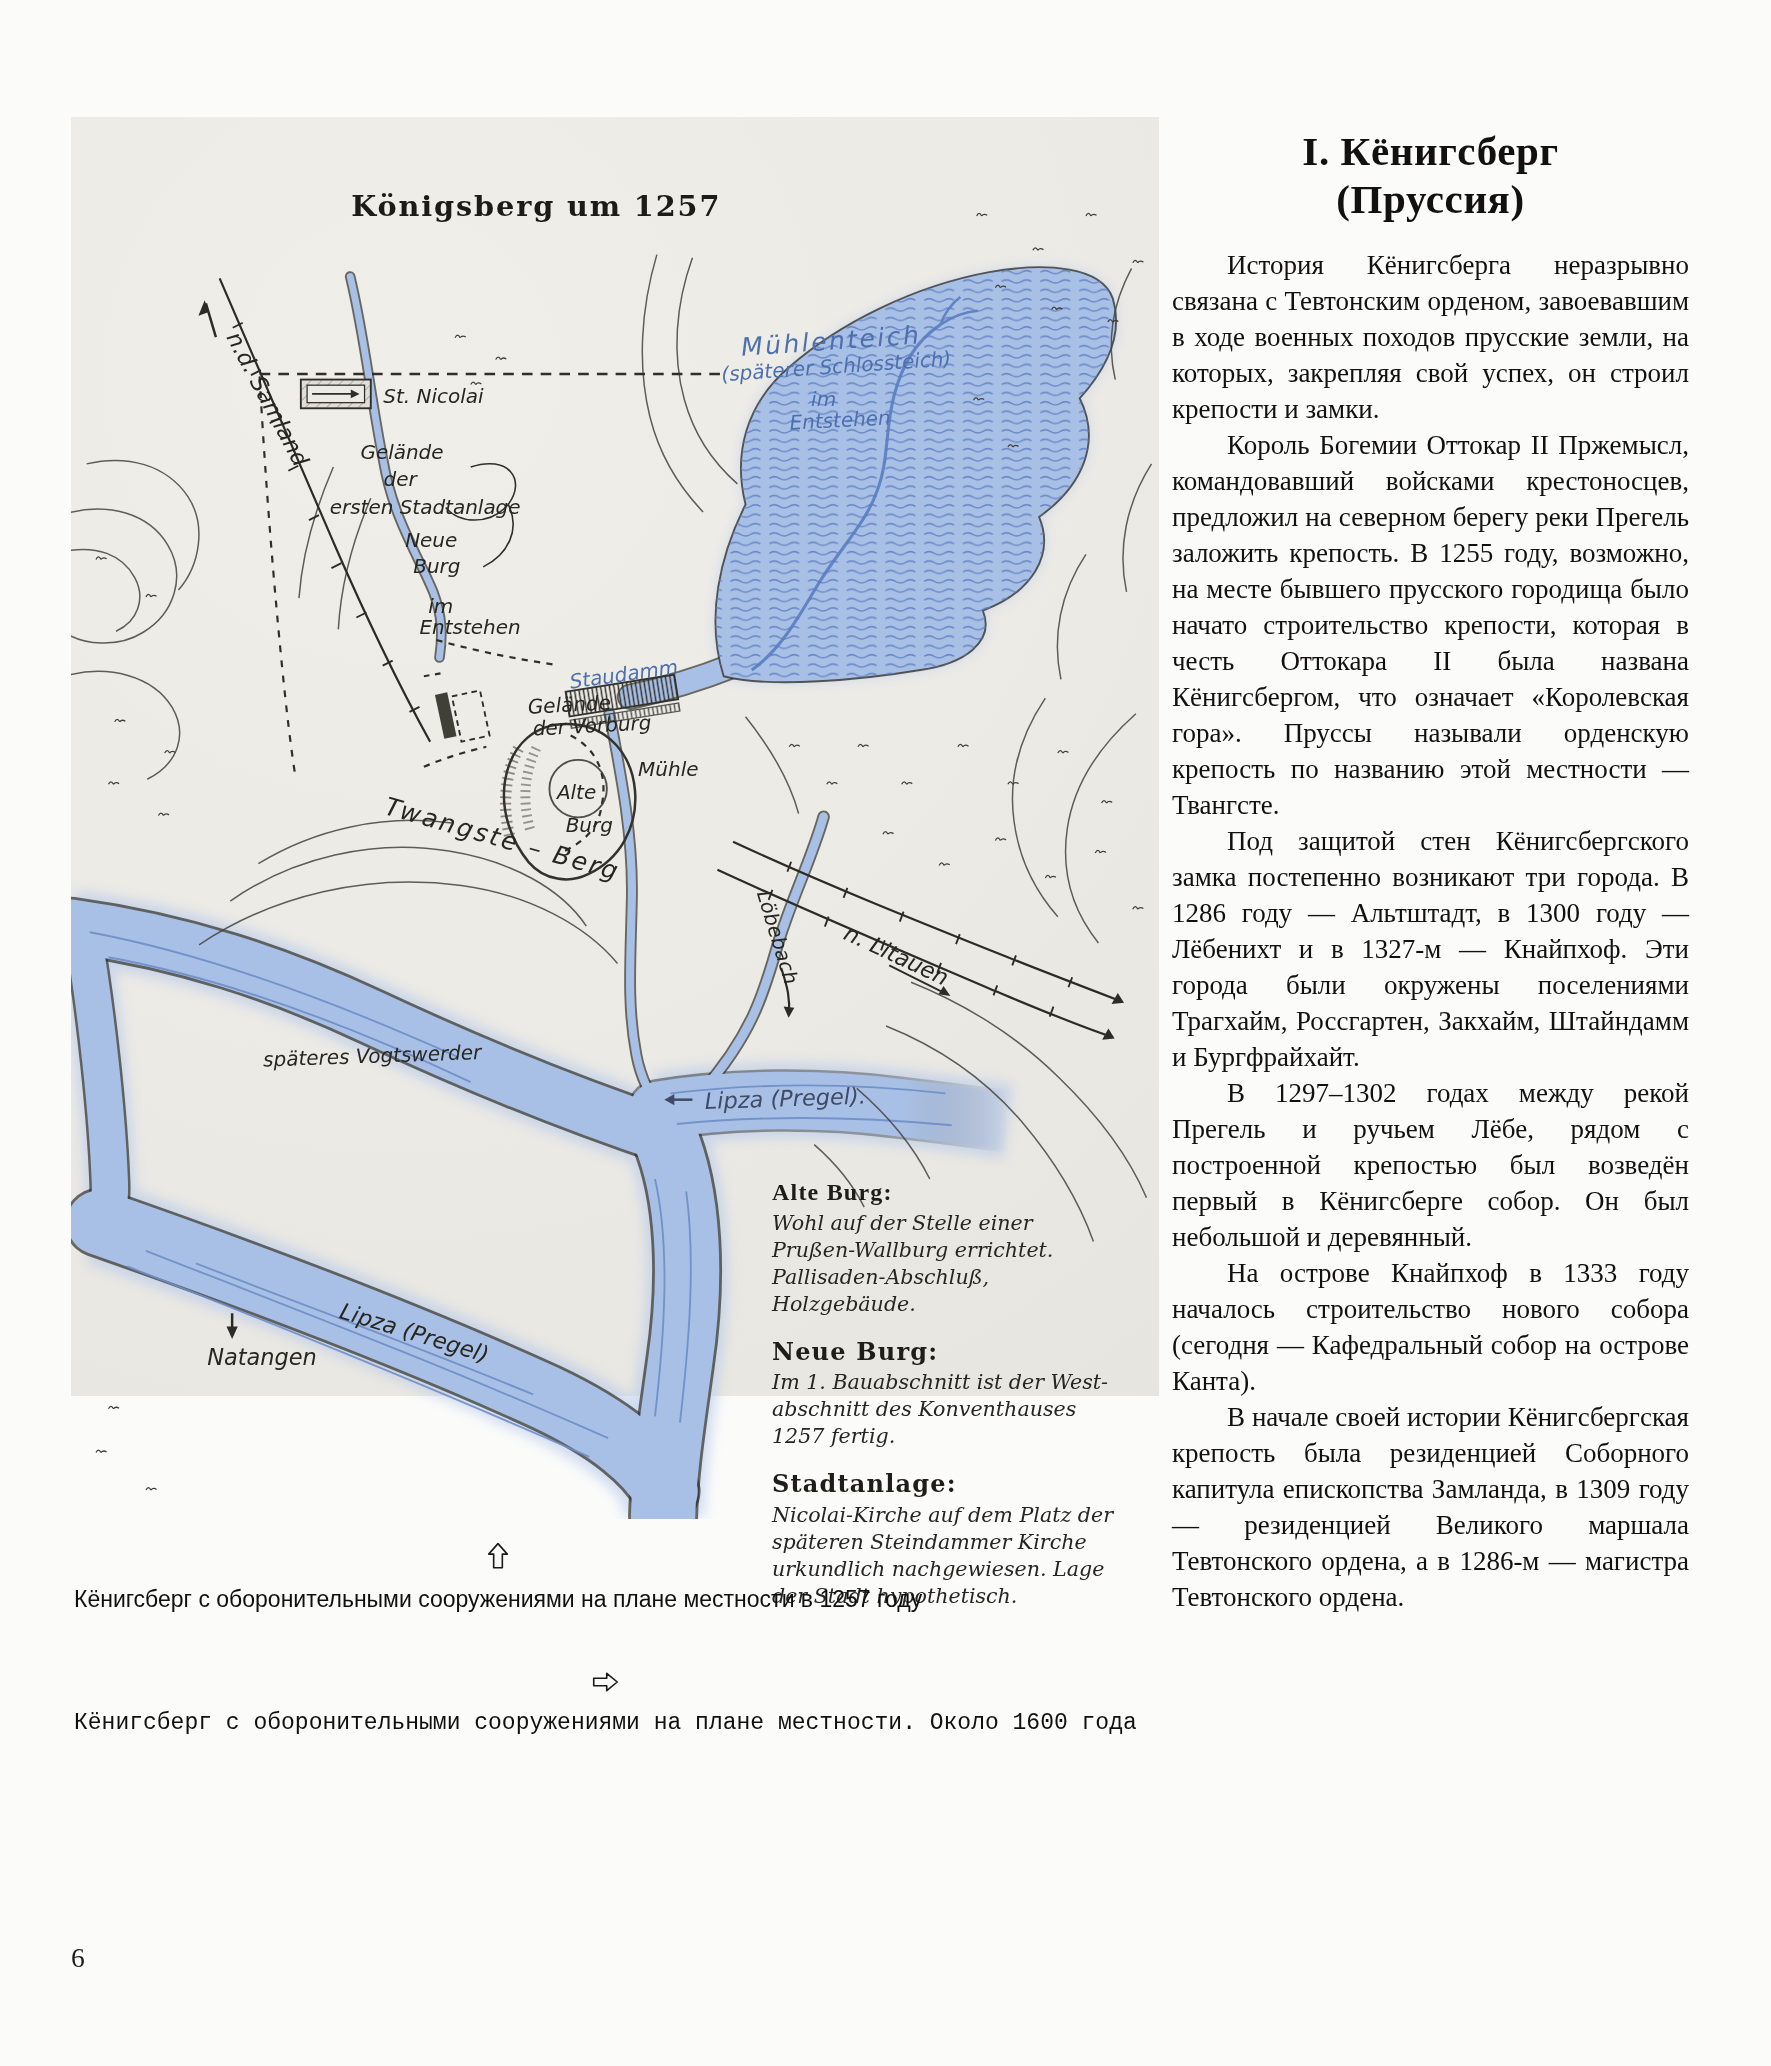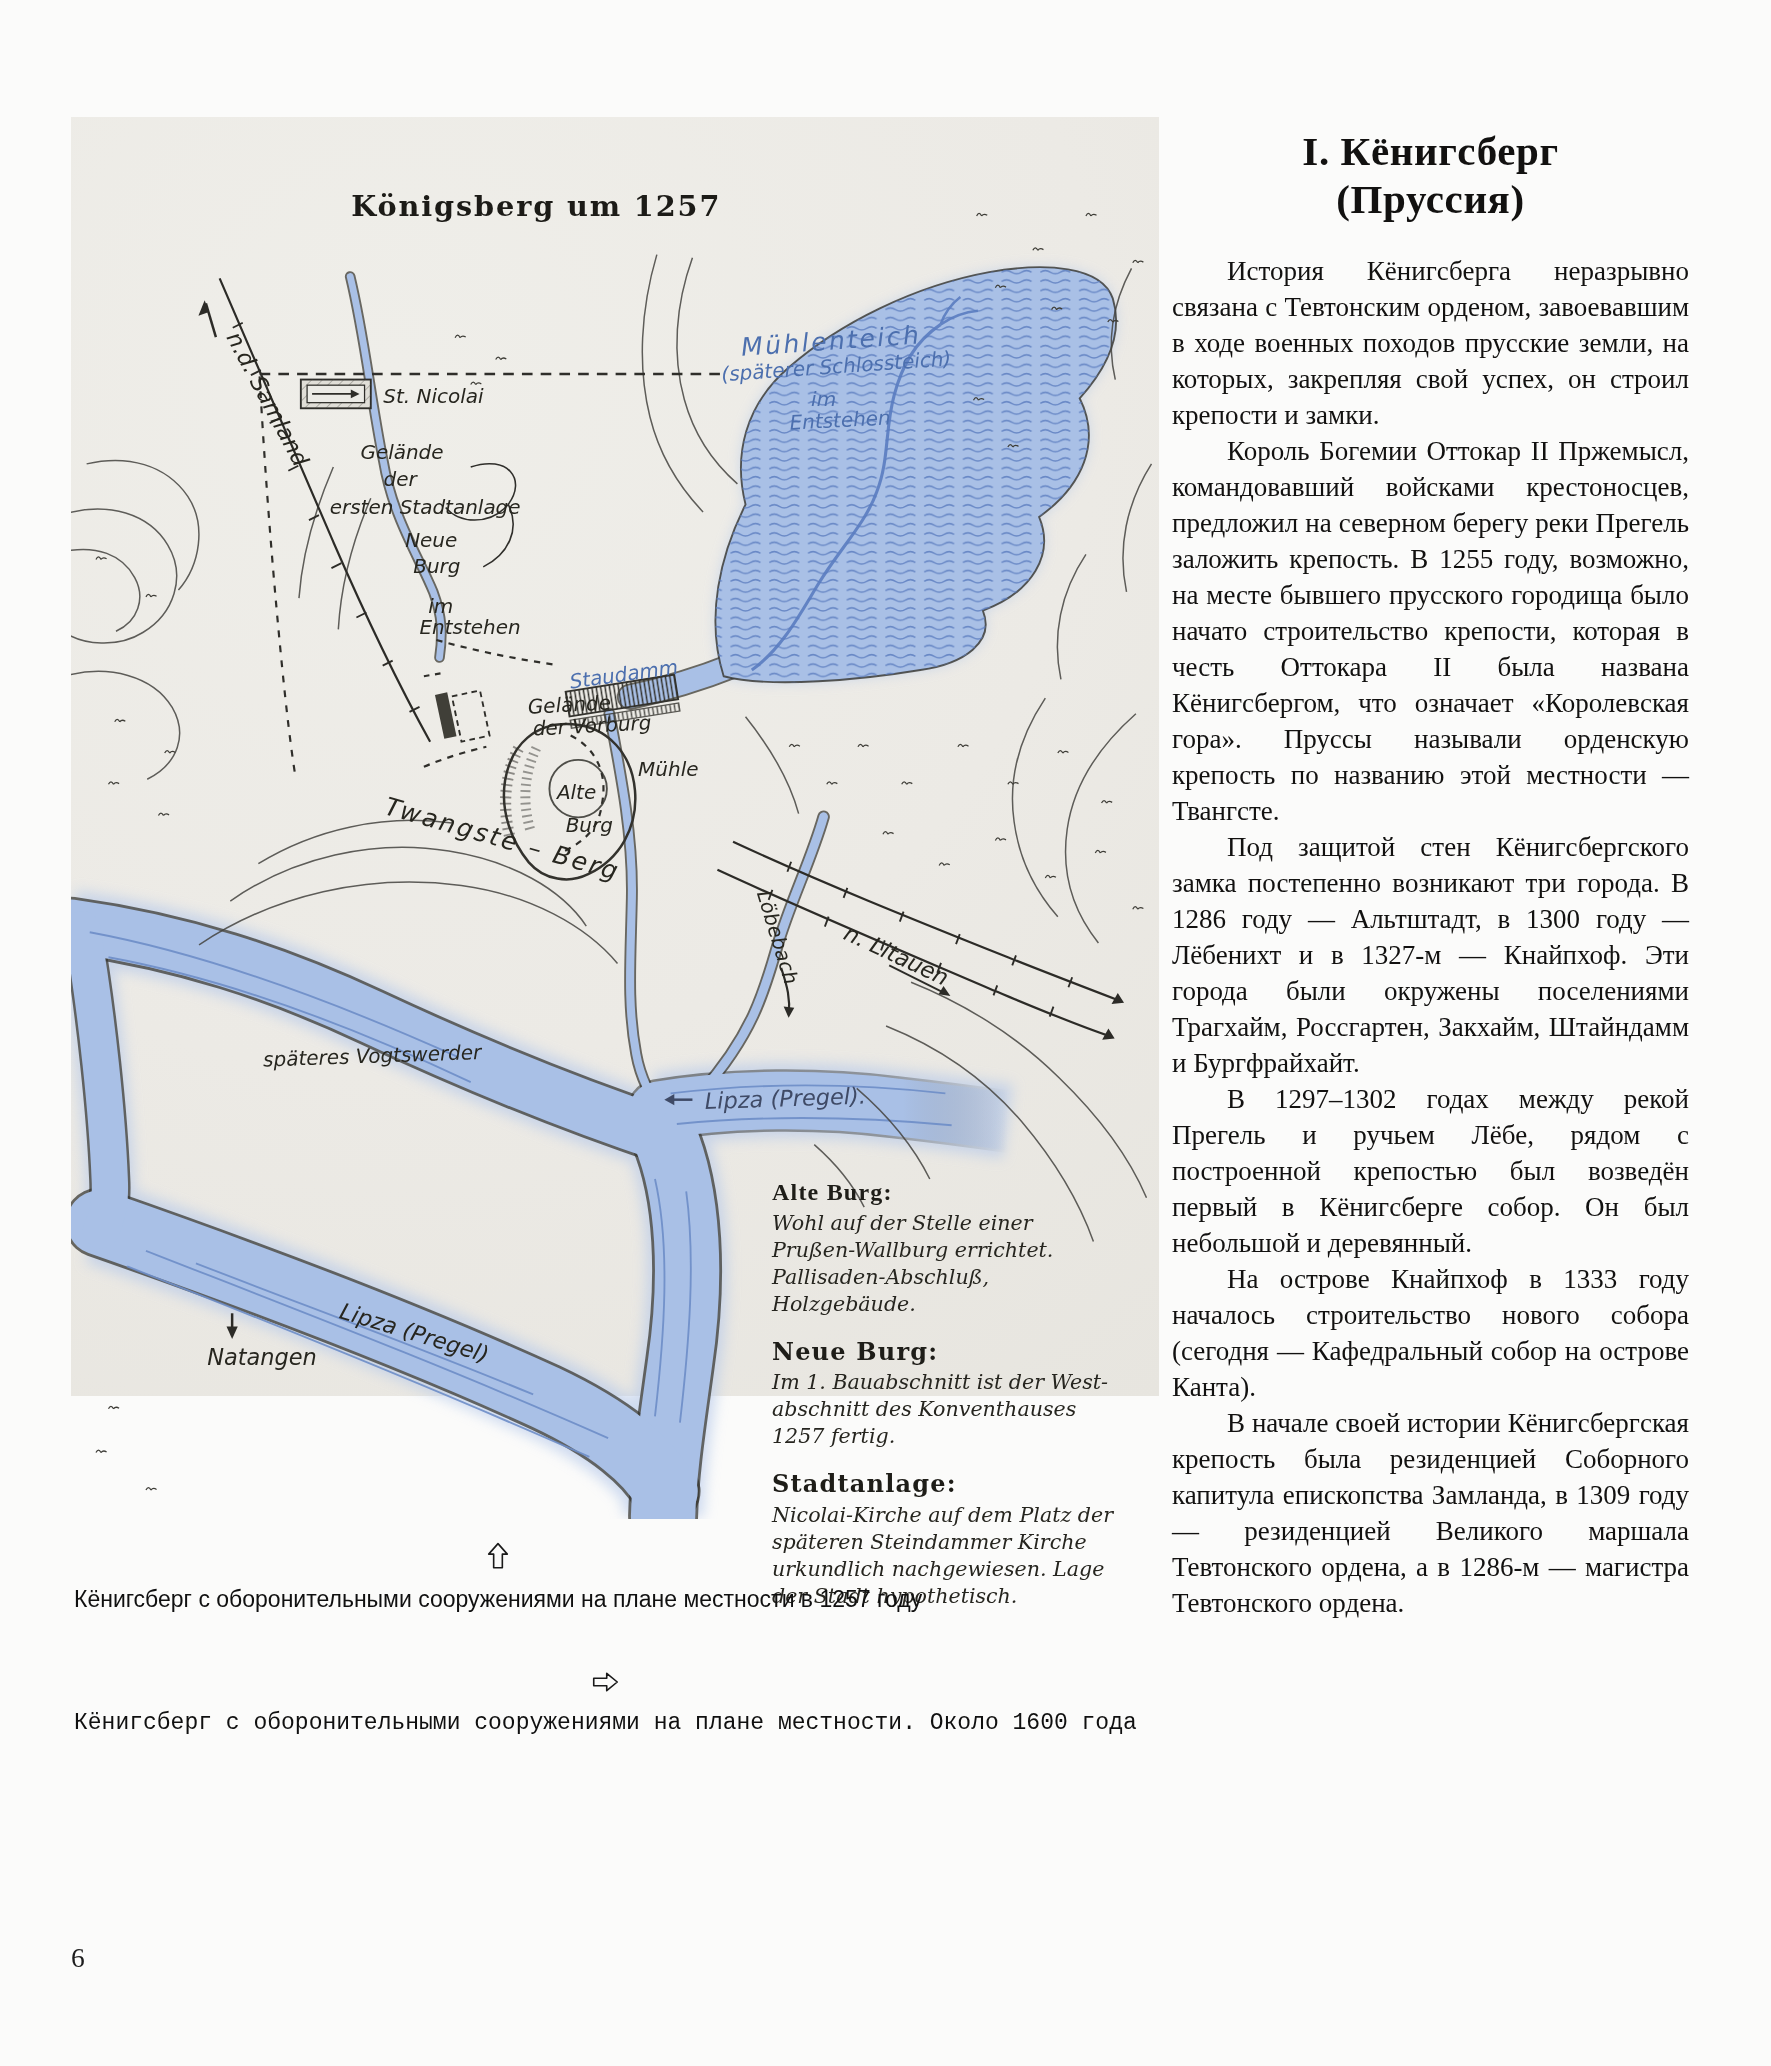--- a/index.html
+++ b/index.html
@@ -24,21 +24,21 @@
   .leg-item:first-child .leg-term{margin-top:0;font-family:Liberation Serif, serif;}
   .leg-body{font:italic 20.6px/27px "DejaVu Serif",serif;color:#26251f;margin-top:3.7px;}
 
   
   .caption{position:absolute;left:74px;display:flex;align-items:center;gap:15px;
     font:23px "Liberation Sans",sans-serif;color:#101010;white-space:nowrap;flex-direction:column;}
   .cap-icon{flex:0 0 auto;display:block;}
 
   
   .article{position:absolute;left:1172px;top:127px;width:517px;color:#121110;}
-  .article h1{font:bold 41px/1.18 "Liberation Serif",serif;text-align:center;margin:0 0 29px 0;letter-spacing:0.6px;}
+  .article h1{font:bold 41px/1.18 "Liberation Serif",serif;text-align:center;margin:0 0 23px 0;letter-spacing:0.6px;}
   .article p{font:27px/36px "Liberation Serif",serif;text-align:justify;text-indent:55px;margin:0;
     hyphens:auto;-webkit-hyphens:auto;}
   .pagenum{position:absolute;left:71px;top:1942px;font:27.5px "Liberation Serif",serif;color:#1d1d1d;}
 </style>
 </head>
 <body>
 
 <div class="map-panel">
 <svg width="1088" height="1402" viewBox="0 0 1742 2244">
   <defs>

